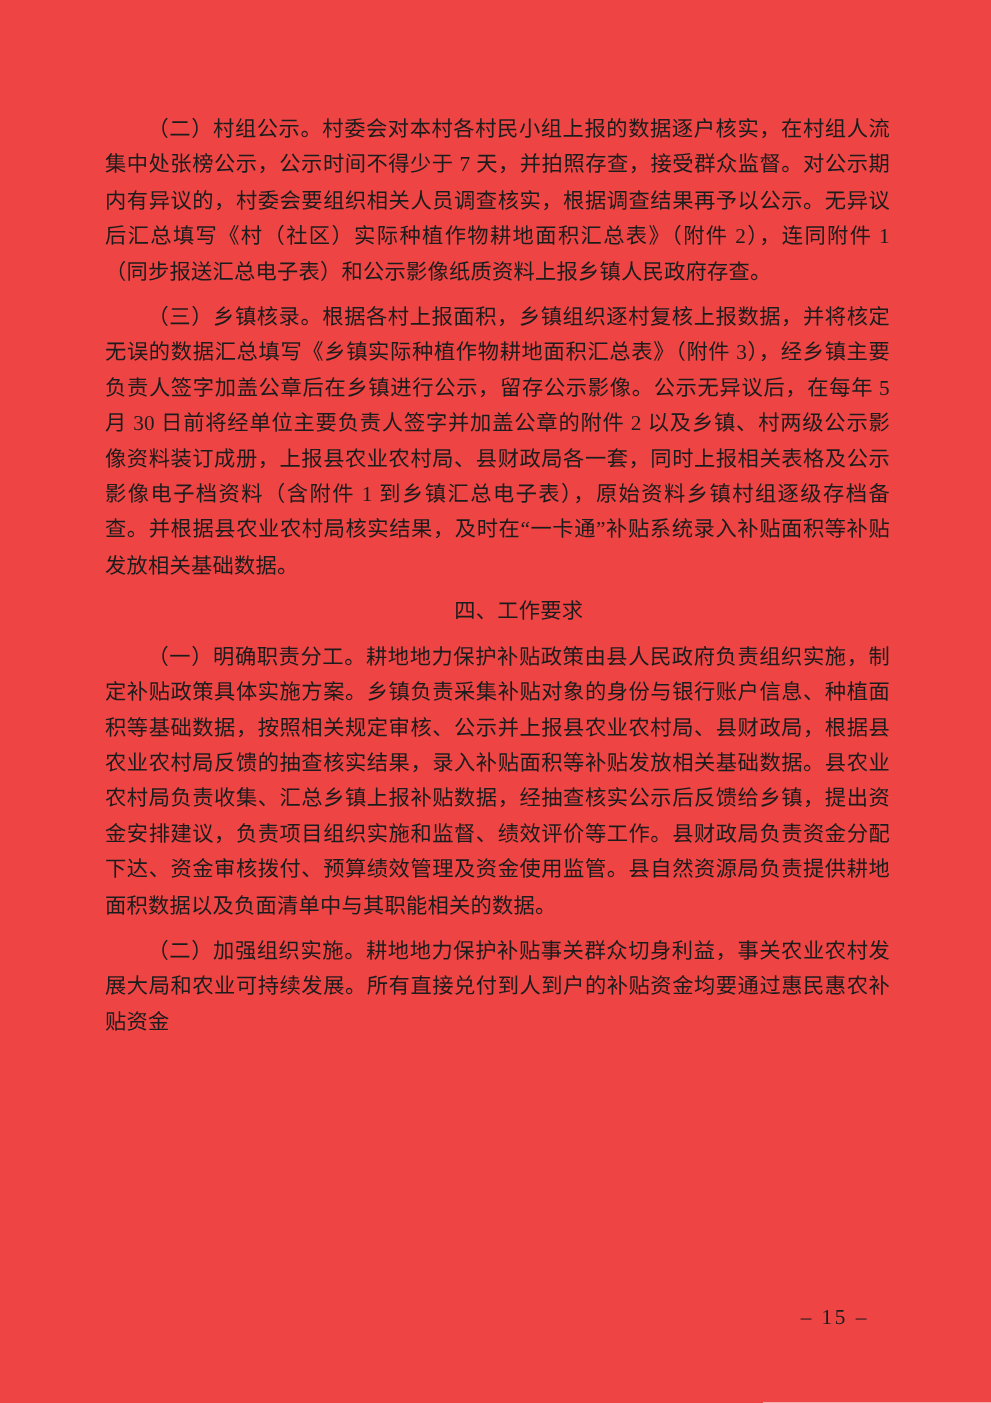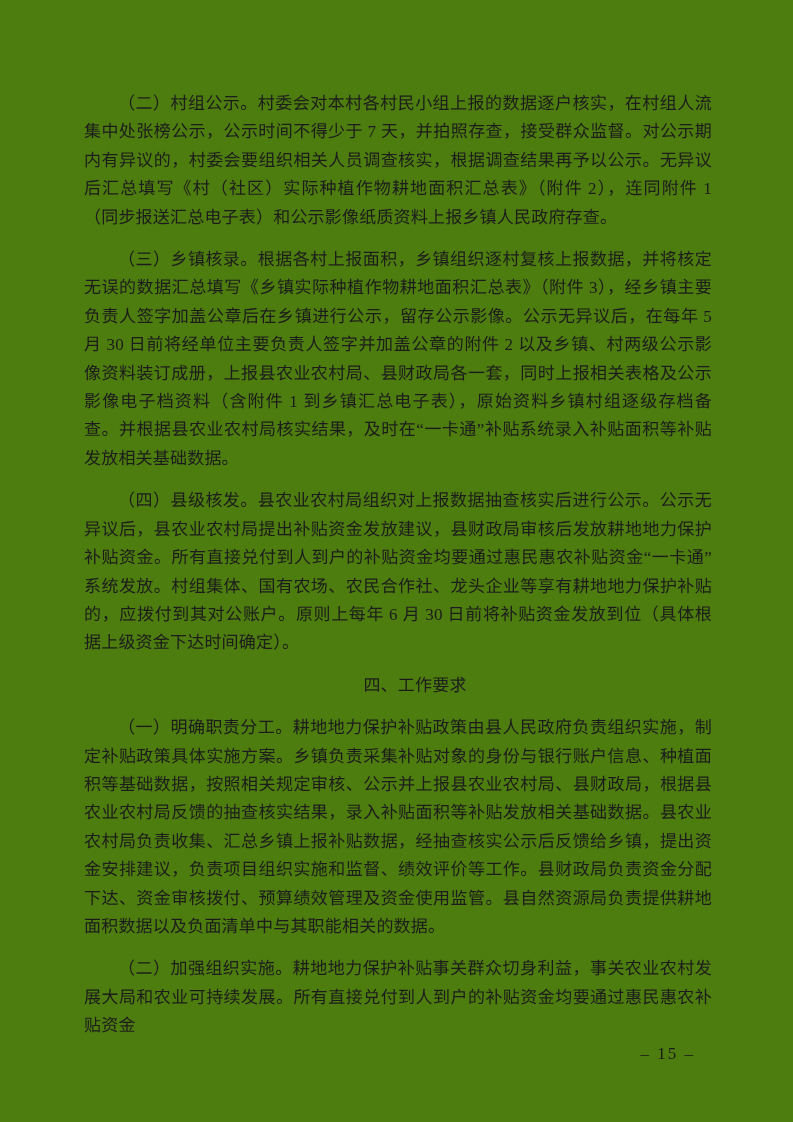--- a/index.html
+++ b/index.html
@@ -4,21 +4,21 @@
 <style>
   html, body {
     margin: 0;
     padding: 0;
     background: #ffffff;
   }
   .page {
     position: relative;
     width: 793px;
     height: 1122px;
-    background: #4d7c0f;
+    background: #ef4444;
     overflow: hidden;
     font-family: "Liberation Serif", "DejaVu Serif", serif;
     color: #1c1c1c;
   }
   .doc-content {
     position: absolute;
     left: 84px;
     top: 90px;
     width: 628px;
   }
@@ -26,21 +26,21 @@
     margin: 0;
     font-size: 17px;
     line-height: 28.4px;
     text-align: justify;
     text-justify: inter-ideograph;
     text-indent: 2em;
     letter-spacing: 0.2px;
     word-break: break-all;
   }
   .doc-content p + p {
-    margin-top: 14px;
+    margin-top: 8px;
   }
   .doc-content p.heading {
     text-align: center;
     font-weight: normal;
   }
   .page-footer {
     position: absolute;
     top: 1042px;
     right: 98px;
     font-size: 17px;
@@ -51,19 +51,18 @@
   }
 </style>
 </head>
 <body>
 
 <div class="page">
   <main class="doc-content">
 
   <p class="body-para">（二）村组公示。村委会对本村各村民小组上报的数据逐户核实，在村组人流集中处张榜公示，公示时间不得少于 7 天，并拍照存查，接受群众监督。对公示期内有异议的，村委会要组织相关人员调查核实，根据调查结果再予以公示。无异议后汇总填写《村（社区）实际种植作物耕地面积汇总表》（附件 2），连同附件 1（同步报送汇总电子表）和公示影像纸质资料上报乡镇人民政府存查。</p>
       <p class="body-para">（三）乡镇核录。根据各村上报面积，乡镇组织逐村复核上报数据，并将核定无误的数据汇总填写《乡镇实际种植作物耕地面积汇总表》（附件 3），经乡镇主要负责人签字加盖公章后在乡镇进行公示，留存公示影像。公示无异议后，在每年 5 月 30 日前将经单位主要负责人签字并加盖公章的附件 2 以及乡镇、村两级公示影像资料装订成册，上报县农业农村局、县财政局各一套，同时上报相关表格及公示影像电子档资料（含附件 1 到乡镇汇总电子表），原始资料乡镇村组逐级存档备查。并根据县农业农村局核实结果，及时在“一卡通”补贴系统录入补贴面积等补贴发放相关基础数据。</p>
-      <p class="body-para">（四）县级核发。县农业农村局组织对上报数据抽查核实后进行公示。公示无异议后，县农业农村局提出补贴资金发放建议，县财政局审核后发放耕地地力保护补贴资金。所有直接兑付到人到户的补贴资金均要通过惠民惠农补贴资金“一卡通”系统发放。村组集体、国有农场、农民合作社、龙头企业等享有耕地地力保护补贴的，应拨付到其对公账户。原则上每年 6 月 30 日前将补贴资金发放到位（具体根据上级资金下达时间确定）。</p>
       <p class="heading">四、工作要求</p>
       <p class="body-para">（一）明确职责分工。耕地地力保护补贴政策由县人民政府负责组织实施，制定补贴政策具体实施方案。乡镇负责采集补贴对象的身份与银行账户信息、种植面积等基础数据，按照相关规定审核、公示并上报县农业农村局、县财政局，根据县农业农村局反馈的抽查核实结果，录入补贴面积等补贴发放相关基础数据。县农业农村局负责收集、汇总乡镇上报补贴数据，经抽查核实公示后反馈给乡镇，提出资金安排建议，负责项目组织实施和监督、绩效评价等工作。县财政局负责资金分配下达、资金审核拨付、预算绩效管理及资金使用监管。县自然资源局负责提供耕地面积数据以及负面清单中与其职能相关的数据。</p>
       <p class="body-para">（二）加强组织实施。耕地地力保护补贴事关群众切身利益，事关农业农村发展大局和农业可持续发展。所有直接兑付到人到户的补贴资金均要通过惠民惠农补贴资金</p>
     </main>
   <div class="page-footer">– 15 –</div>
 </div>
 
 </body></html>

